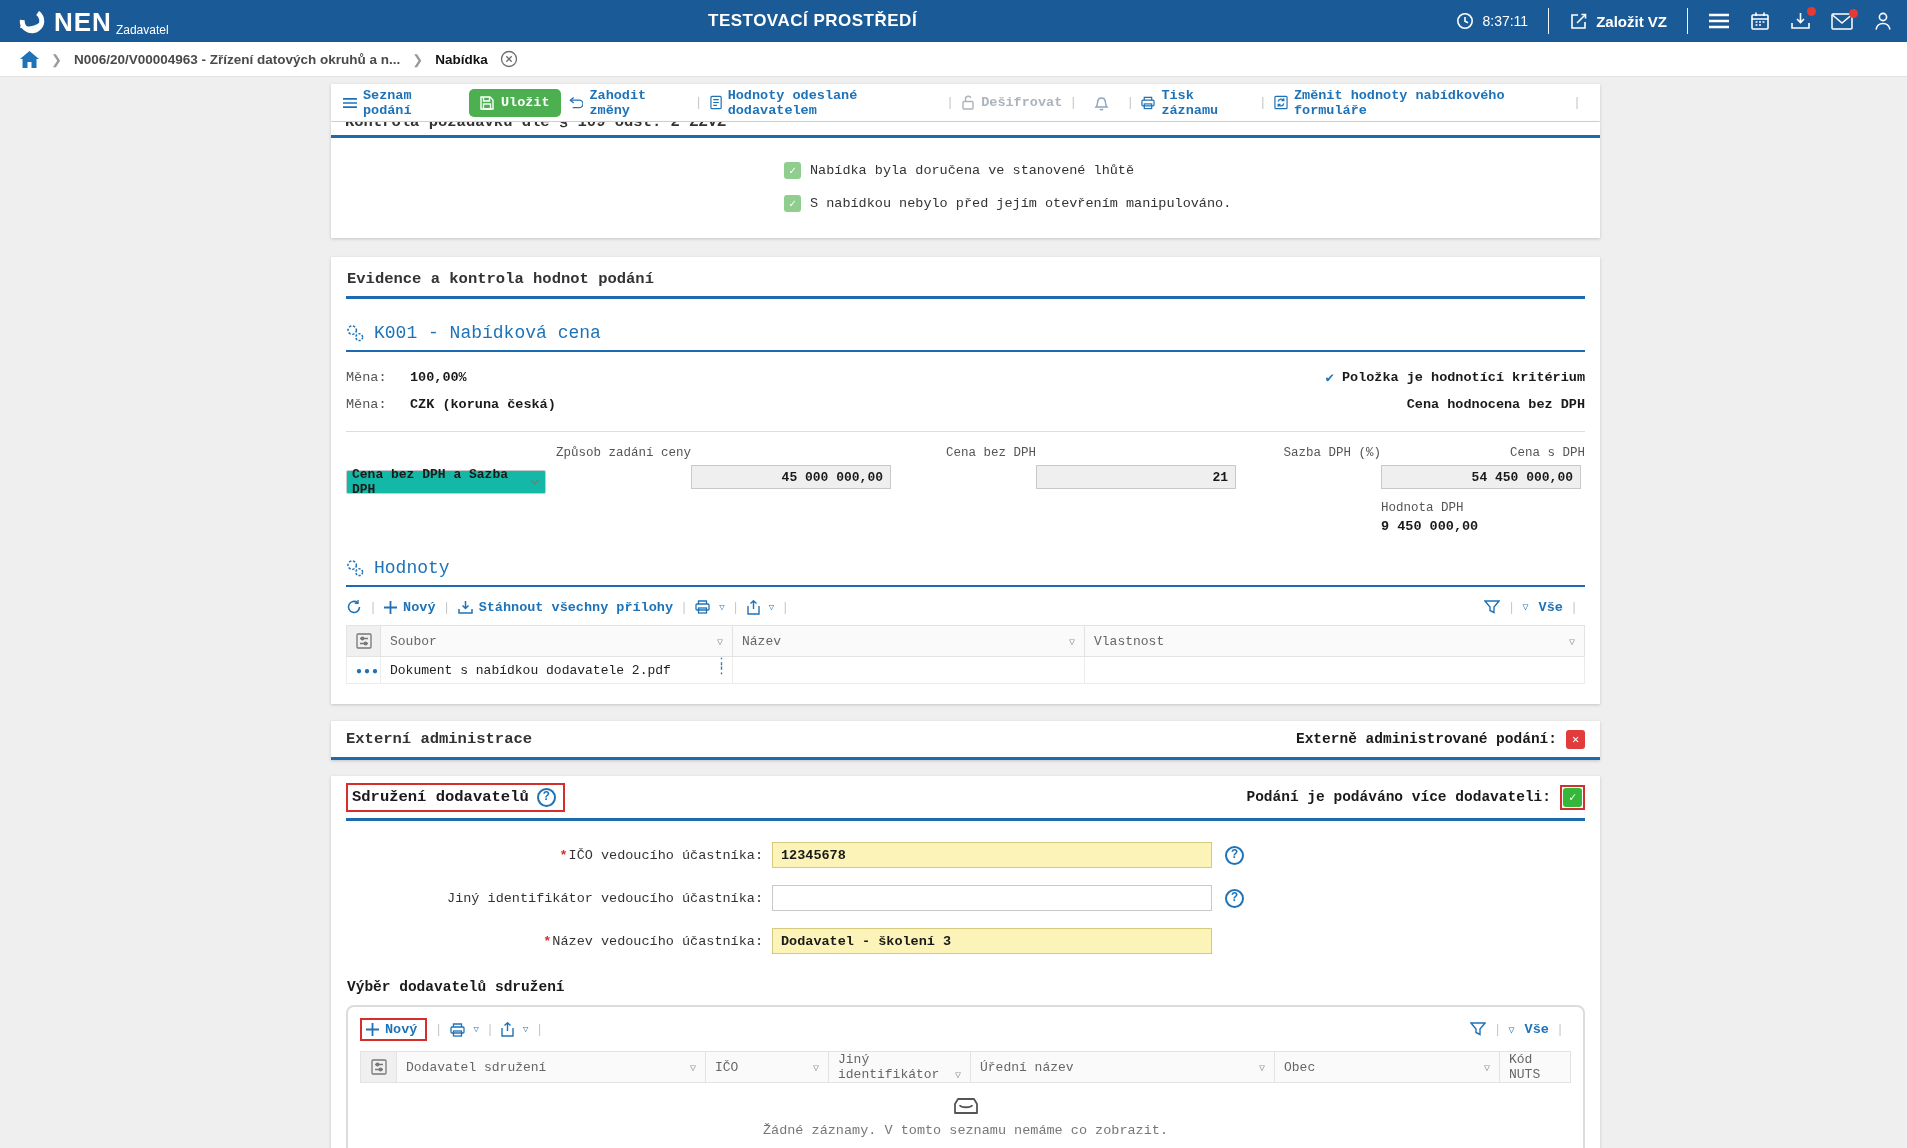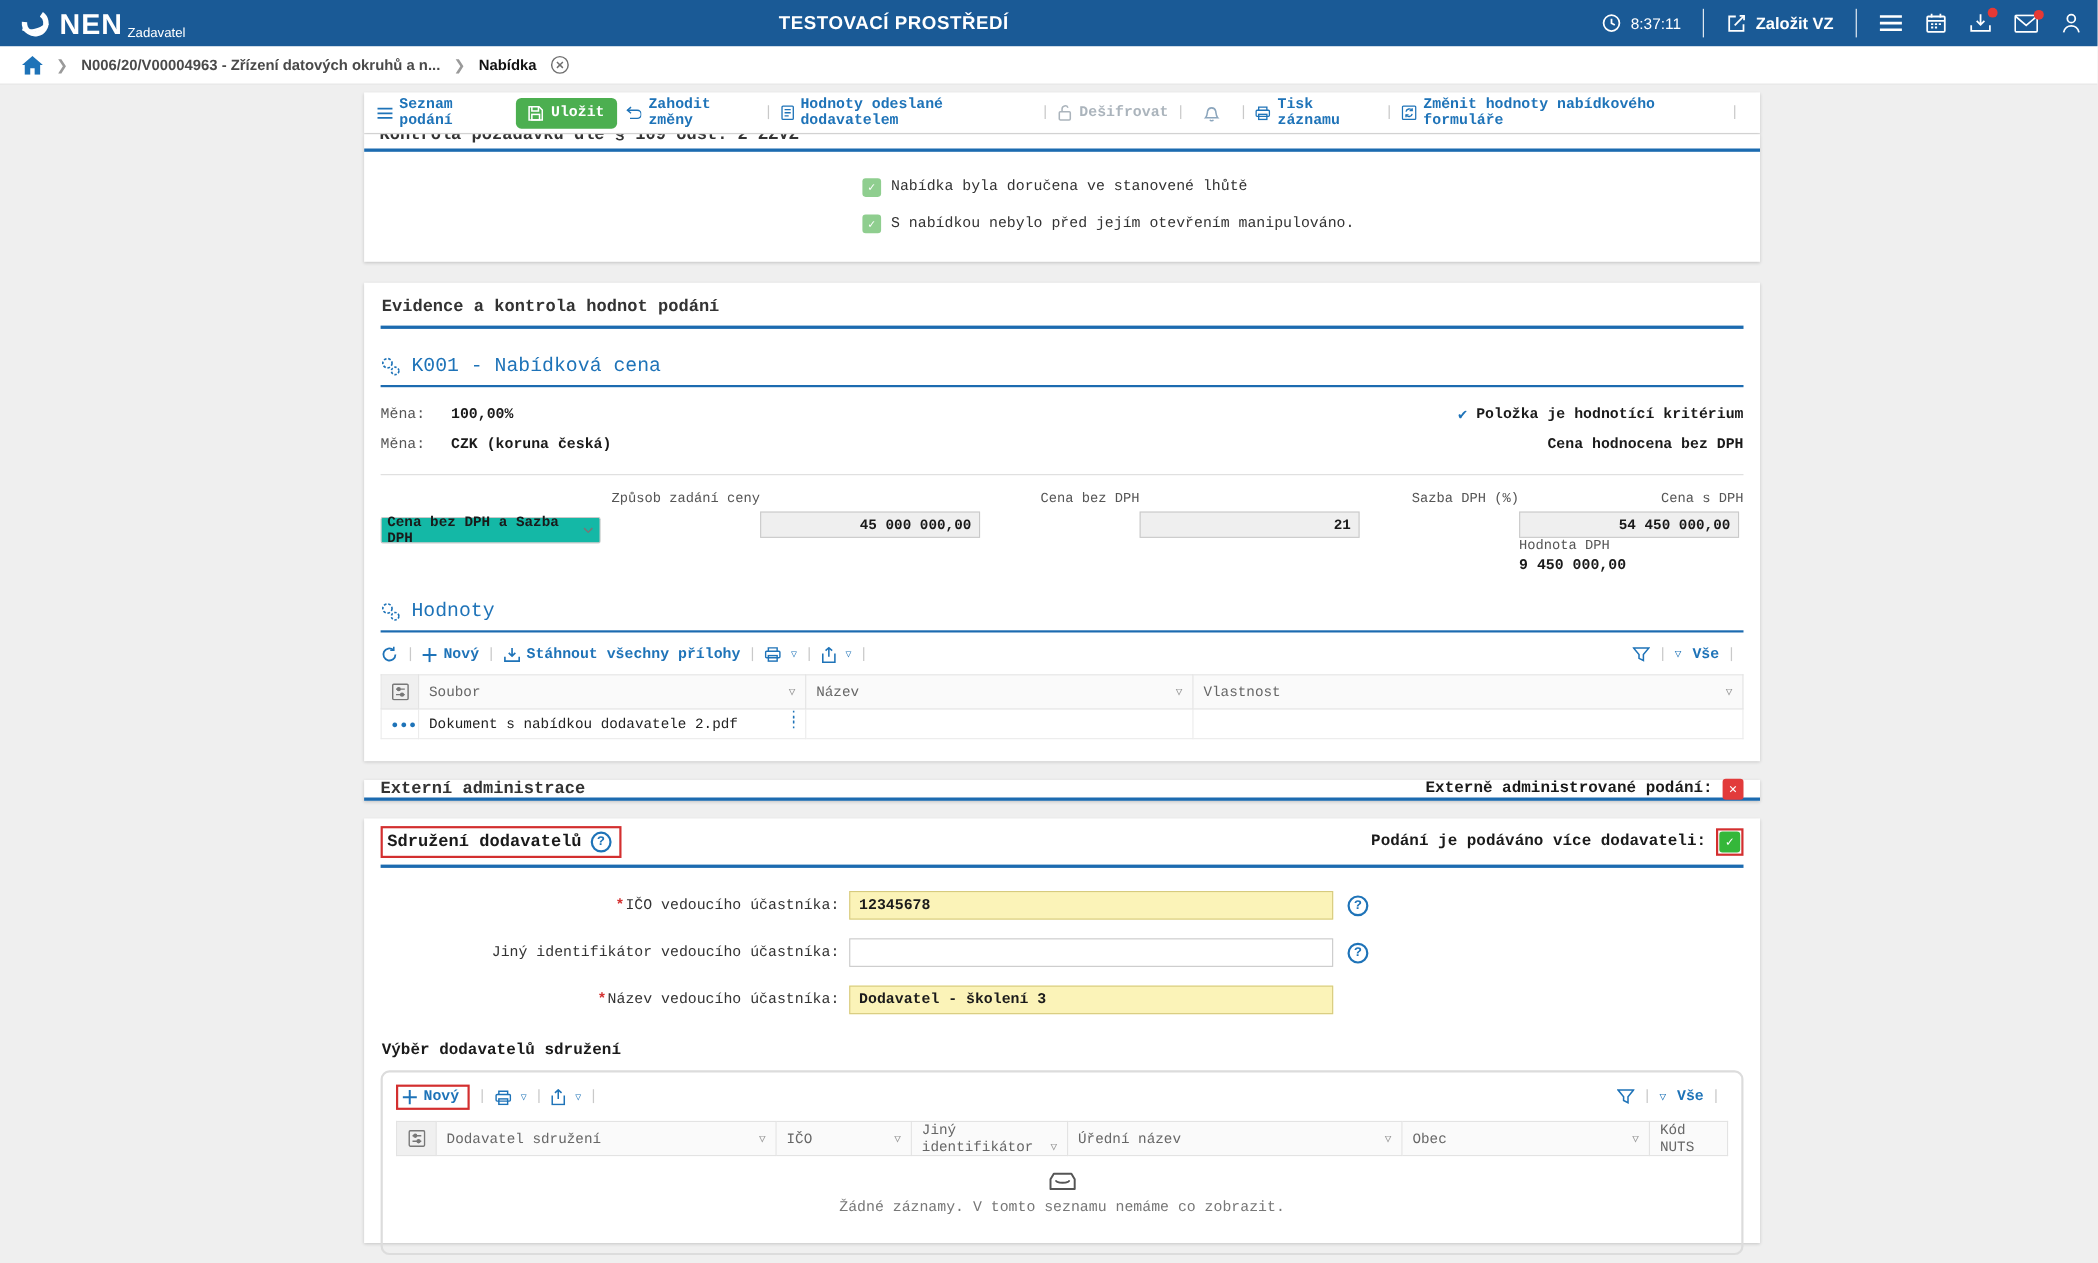--- a/index.html
+++ b/index.html
@@ -68,41 +68,41 @@
   .kv-value { font-weight: bold; color: #1a1a1a; margin-left: 14px; }
   .kv-right { margin-left: auto; font-weight: bold; color: #1a1a1a; display: flex; align-items: center; gap: 8px; }
   .kv-check { color: #1E73B8; font-weight: bold; font-size: 14px; }
   .kv-divider { height: 1px; background: #DDD; margin: 13px 0 14px; }
   .fields-grid { display: grid; grid-template-columns: 345px 345px 345px 1fr; }
   .field label { display: block; font-size: 12.5px; color: #555; margin-bottom: 5px; text-align: right; }
   .field input, .fake-select { width: 200px; height: 24px; border: 1px solid #C9C9C9; font-family: inherit; font-size: 13px; }
   .field input.ro { background: #EFEFEF; text-align: right; font-weight: bold; color: #1a1a1a; padding: 0 7px; }
   .fake-select { background: #14b8a6; display: inline-flex; align-items: center; justify-content: space-between;
     padding: 0 6px 0 5px; font-weight: bold; color: #1a1a1a; cursor: pointer; border-radius: 2px; }
-  .dph-block { }
+  .dph-block { margin-top: 12px; }
   .dph-block .lab { font-size: 12.5px; color: #555; }
   .dph-block .val { font-size: 13.5px; font-weight: bold; color: #1a1a1a; margin-top: 4px; }
   
   .grid-toolbar { display: flex; align-items: center; margin-top: 12px; font-size: 13.5px; }
   .grid-toolbar .right { margin-left: auto; display: flex; align-items: center; }
   .mini-chev { font-size: 9px; color: #1E73B8; margin-left: 3px; }
   .vse-chev { font-size: 10px; margin-right: 4px; }
   
   table.grid { border-collapse: collapse; width: 100%; margin-top: 10px; font-size: 13px; table-layout: fixed; }
   table.grid th { font-weight: normal; color: #666; text-align: left; height: 31px; padding: 0 9px;
     border: 1px solid #E3E3E3; background: #FAFAFA; }
   table.grid th .flt { float: right; color: #999; font-size: 10px; margin-top: 2px; }
   table.grid td { height: 27px; padding: 0 9px; border: 1px solid #ECECEC; color: #222; }
   th.corner { width: 34px; background: #F0F0F0 !important; text-align: center; padding: 0; }
   .file-name { position: relative; }
   .dots-h { color: #1E73B8; font-size: 10px; letter-spacing: 2px; font-weight: bold; }
   .dots-v { position: absolute; right: 4px; top: 4px; color: #1E73B8; font-size: 13px; line-height: 6px; }
   
   .card-externi { margin-top: 17px; }
-  .flag-row { height: 16px; display: flex; align-items: center; padding: 0 15px; }
+  .flag-row { height: 36px; display: flex; align-items: center; padding: 0 15px; }
   .flag-label { margin-left: auto; font-size: 14.5px; font-weight: bold; color: #1a1a1a; margin-right: 9px; }
   .flag-box { width: 19px; height: 19px; border-radius: 3px; color: #fff; font-size: 12px; font-weight: bold;
     display: inline-flex; align-items: center; justify-content: center; }
   .flag-red { background: #E23B3B; }
   .flag-green { background: #35B73A; }
   .red-annot { border: 2px solid #D32F2F; }
   
   .card-sdruzeni { margin-top: 16px; padding: 0 15px 14px; height: 386px; }
   .sdr-head { height: 42px; display: flex; align-items: center; }
   .sdr-title-box { display: inline-flex; align-items: center; gap: 8px; padding: 3px 7px 3px 4px; }

